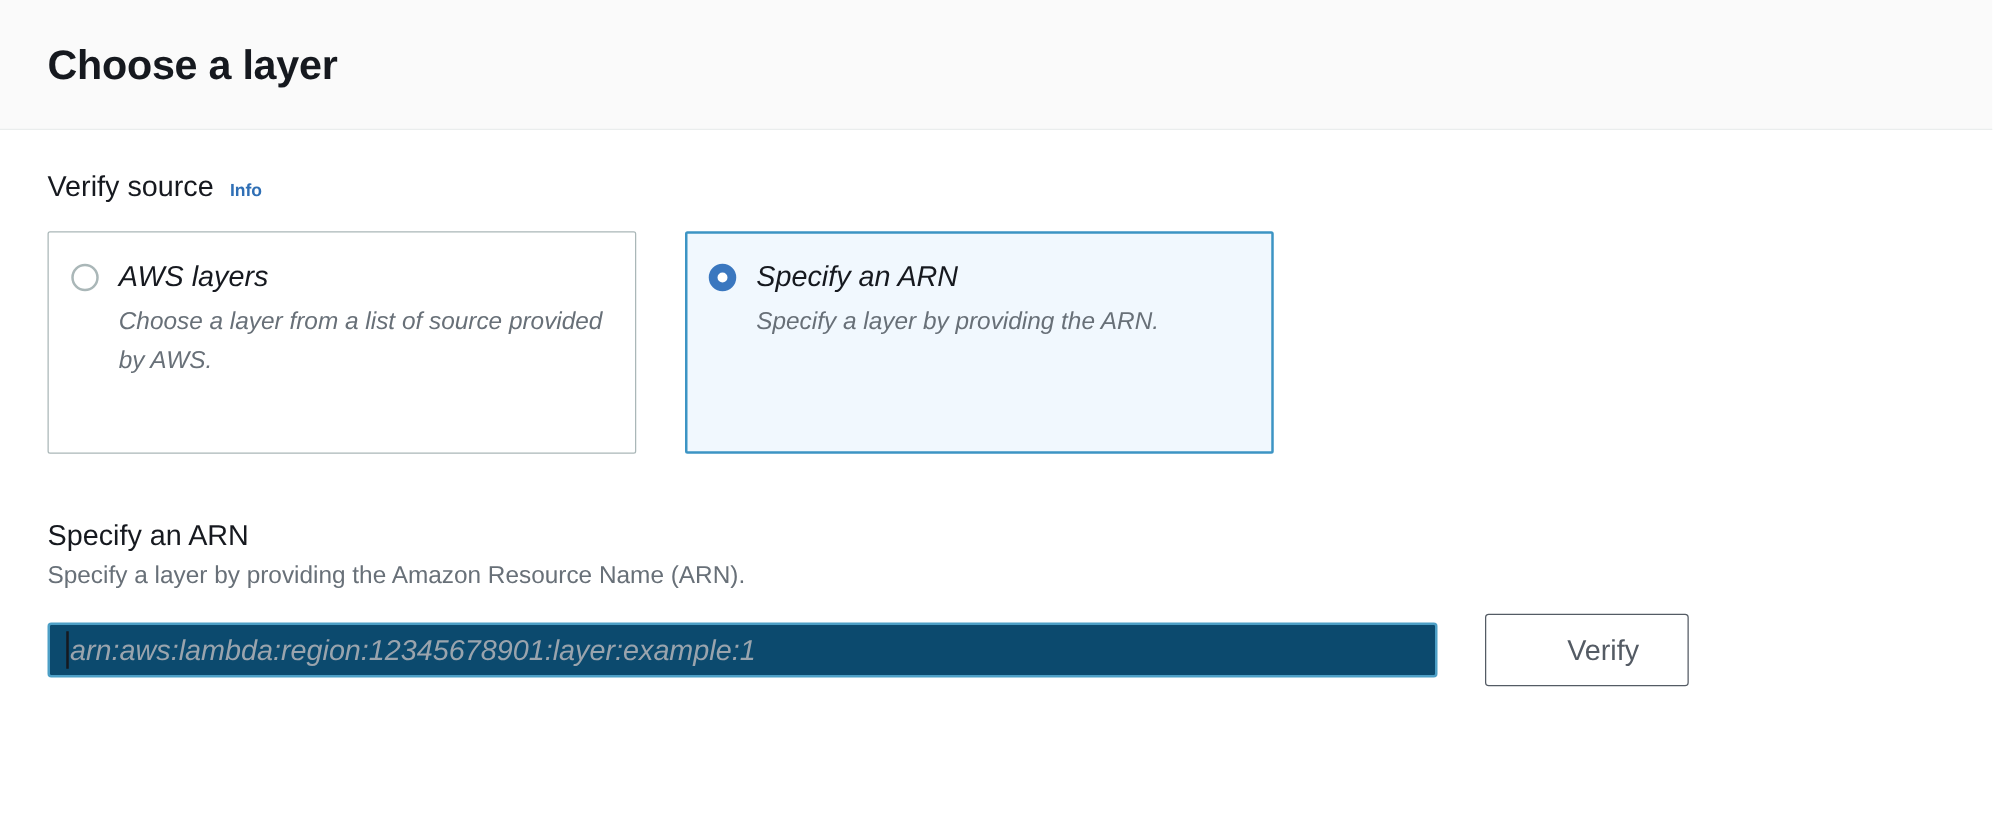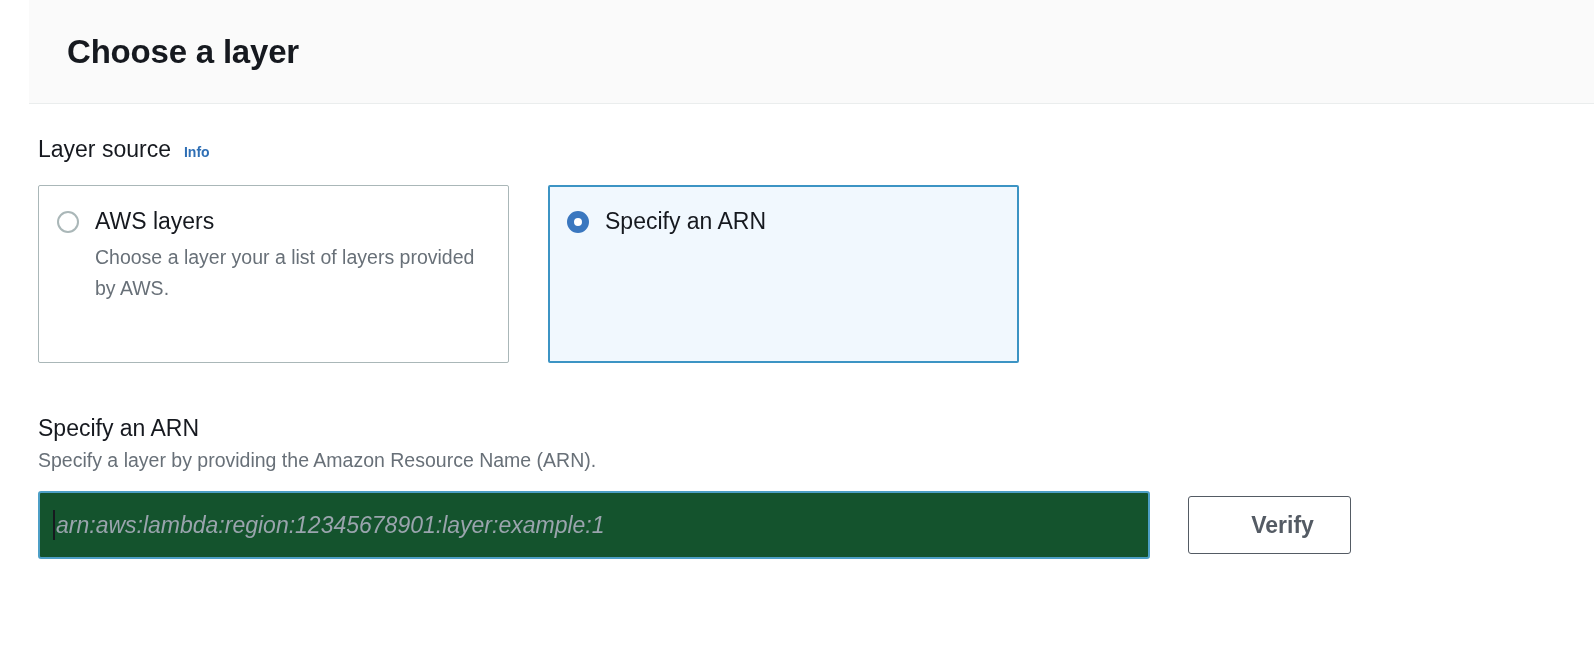--- a/index.html
+++ b/index.html
@@ -17,21 +17,20 @@
 
   
   .modal-header {
     height: 104px;
     background: #fafafa;
     border-bottom: 1px solid #eaeded;
     box-sizing: border-box;
     display: flex;
     align-items: center;
     padding: 0 38px;
-    margin-left: 29px;
   }
   .modal-title {
     font-size: 33px;
     font-weight: bold;
     color: #16191f;
     letter-spacing: -0.2px;
   }
 
   
   .modal-body {
@@ -79,20 +78,21 @@
     width: 471px;
     height: 178px;
     box-sizing: border-box;
     border: 1px solid #aab7b8;
     border-radius: 2px;
     background: #ffffff;
     padding: 20px 18px 0 18px;
     display: flex;
     gap: 16px;
     cursor: pointer;
+    font-style: italic;
   }
   .tile.selected {
     border: 2px solid #3c94c4;
     background: #f1f8fe;
     padding: 19px 17px 0 17px;
   }
 
   .radio {
     flex: 0 0 auto;
     width: 22px;
@@ -139,25 +139,25 @@
 
   .input-row {
     margin-top: 17px;
     display: flex;
     align-items: center;
     gap: 38px;
   }
   .arn-input {
     position: relative;
     width: 1112px;
-    height: 68px;
+    height: 44px;
     box-sizing: border-box;
     border: 2px solid #4d9fc6;
     border-radius: 3px;
-    background: #14532d;
+    background: #0c4a6e;
     display: flex;
     align-items: center;
     padding: 0 13px;
     cursor: text;
   }
   .caret {
     width: 2px;
     height: 30px;
     background: #16191f;
     flex: 0 0 auto;
@@ -173,58 +173,59 @@
   .verify-button {
     width: 163px;
     height: 58px;
     box-sizing: border-box;
     border: 1px solid #545b64;
     border-radius: 3px;
     background: #ffffff;
     color: #545b64;
     font-family: "Liberation Sans", sans-serif;
     font-size: 23px;
-    font-weight: bold;
+    font-weight: normal;
     cursor: pointer;
     display: flex;
     align-items: center;
     justify-content: center;
     padding-left: 32px;
   }
 </style>
 </head>
 <body>
 
 <div class="modal-header">
   <div class="modal-title">Choose a layer</div>
 </div>
 
 <div class="modal-body">
 
   <div class="field-label-row">
-    <span class="field-label">Layer source</span>
+    <span class="field-label">Verify source</span>
     <a class="info-link">Info</a>
   </div>
 
 
   <div class="tile-row">
 
     <div class="tile">
       <span class="radio"></span>
       <span class="tile-text">
         <span class="tile-title">AWS layers</span>
-        <div class="tile-desc">Choose a layer your a list of layers provided by AWS.</div>
+        <div class="tile-desc">Choose a layer from a list of source provided by AWS.</div>
       </span>
     </div>
 
 
     <div class="tile selected">
       <span class="radio checked"></span>
       <span class="tile-text">
         <span class="tile-title">Specify an ARN</span>
+        <div class="tile-desc">Specify a layer by providing the ARN.</div>
       </span>
     </div>
 
   </div>
 
   <div class="section">
     <div class="section-title">Specify an ARN</div>
     <div class="section-desc">Specify a layer by providing the Amazon Resource Name (ARN).</div>
 
     <div class="input-row">

